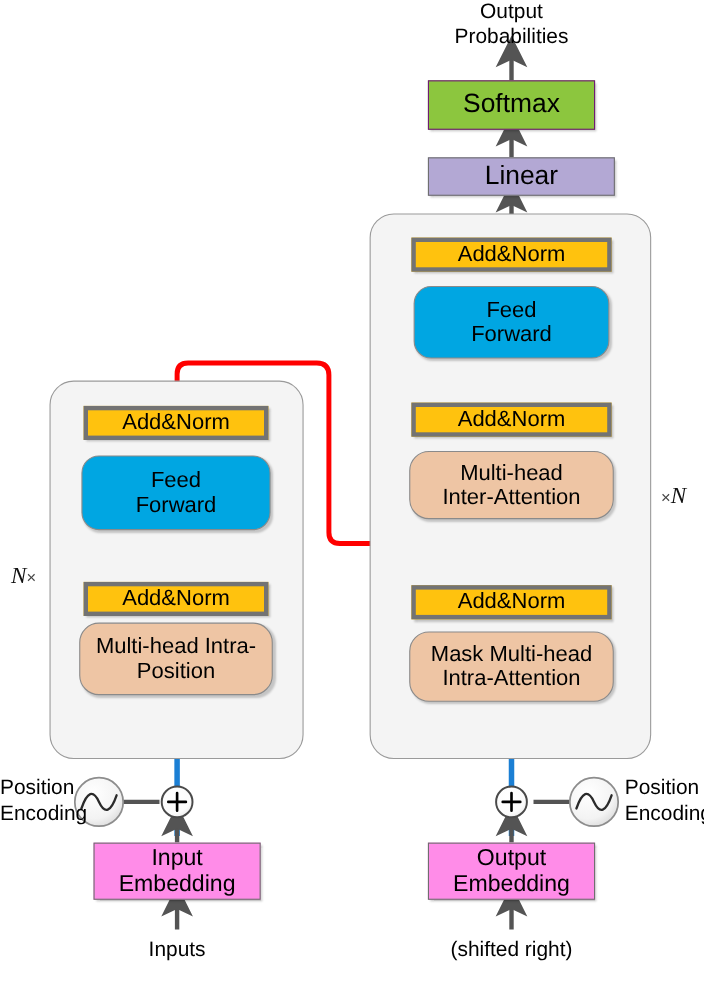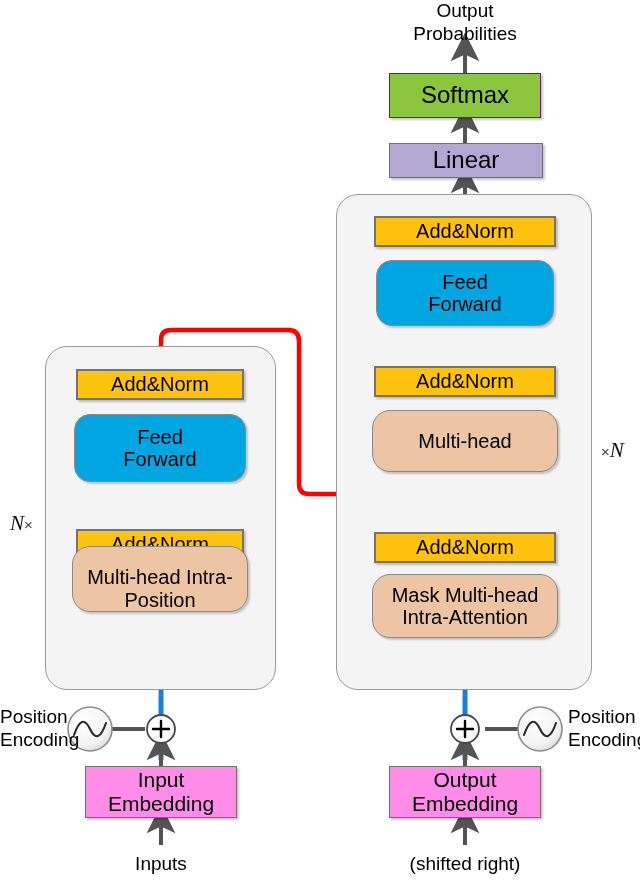--- a/index.html
+++ b/index.html
@@ -10,21 +10,21 @@
   .node{position:absolute;box-sizing:border-box;display:flex;align-items:center;
         justify-content:center;text-align:center;color:#000;line-height:1.12;
         font-family:"Liberation Sans",sans-serif;}
   .node span{display:block;width:100%;}
 
   
   .blk-softmax{background:#8CC63E;border:1px solid #701a75;font-size:24px;
                box-shadow:2px 2px 2px rgba(0,0,0,.22);}
   .blk-linear{background:#B3A8D4;border:1px solid #6f6f6f;font-size:24px;
               box-shadow:2px 2px 2px rgba(0,0,0,.22);}
-  .blk-addnorm{background:#FFC20E;border:2px solid #737373;font-size:20px;
+  .blk-addnorm{background:#FFC20E;border:4px solid #737373;font-size:20px;
                box-shadow:2px 2px 2px rgba(0,0,0,.22);}
   .blk-ff{background:#00A6E2;border:1px solid #8a8a8a;border-radius:16px;font-size:20px;
           box-shadow:2px 2px 2px rgba(0,0,0,.20);}
   .blk-attn{background:#EEC5A4;border:1px solid #8a8a8a;border-radius:18px;font-size:20px;
             box-shadow:2px 2px 2px rgba(0,0,0,.20);}
   .blk-embed{background:#FF8CE8;border:1px solid #6f6f6f;font-size:21px;
              box-shadow:2px 2px 2px rgba(0,0,0,.22);justify-content:flex-end;}
 
   
   .lbl{position:absolute;color:#000;font-size:19px;text-align:center;line-height:1.2;
@@ -162,21 +162,21 @@
 
   <div class="lbl" style="left:385px;top:0px;width:160px;">
     <div>Output</div>
     <div>Probabilities</div>
   </div>
 
   <div class="node blk-softmax" style="left:389px;top:73px;width:152px;height:45px;">
     <span>Softmax</span>
   </div>
 
-  <div class="node blk-linear" style="left:389px;top:143px;width:154px;height:35px;">
+  <div class="node blk-linear" style="left:389px;top:143px;width:170px;height:35px;">
     <span>Linear</span>
   </div>
 
   <div class="stack" style="left:336px;top:194px;width:256px;height:496px;"></div>
 
   <div class="lbl-n" style="left:601px;top:438px;">
     <span class="tim">×</span><i>N</i>
   </div>
 
   <div class="node blk-addnorm" style="left:374px;top:216px;width:182px;height:31px;">
@@ -190,20 +190,21 @@
     </span>
   </div>
 
   <div class="node blk-addnorm" style="left:374px;top:366px;width:182px;height:31px;">
     <span>Add&amp;Norm</span>
   </div>
 
   <div class="node blk-attn" style="left:372px;top:410px;width:186px;height:62px;justify-content:center;">
     <span>
       <span style="display:block">Multi-head</span>
+      <span style="display:block">Inter-Attention</span>
     </span>
   </div>
 
   <div class="node blk-addnorm" style="left:374px;top:532px;width:182px;height:31px;">
     <span>Add&amp;Norm</span>
   </div>
 
   <div class="node blk-attn" style="left:372px;top:574px;width:186px;height:64px;">
     <span>
       <span style="display:block">Mask Multi-head</span>
@@ -225,21 +226,21 @@
     <span>
       <span style="display:block">Feed</span>
       <span style="display:block">Forward</span>
     </span>
   </div>
 
   <div class="node blk-addnorm" style="left:76px;top:529px;width:168px;height:31px;">
     <span>Add&amp;Norm</span>
   </div>
 
-  <div class="node blk-attn" style="left:72px;top:546px;width:176px;height:66px;align-items:flex-end;">
+  <div class="node blk-attn" style="left:72px;top:566px;width:176px;height:66px;">
     <span>
       <span style="display:block">Multi-head Intra-</span>
       <span style="display:block">Position</span>
     </span>
   </div>
 
   <div class="lbl" style="left:0px;top:706px;width:66px;text-align:left;">
     <div>Position</div>
     <div>Encoding</div>
   </div>

